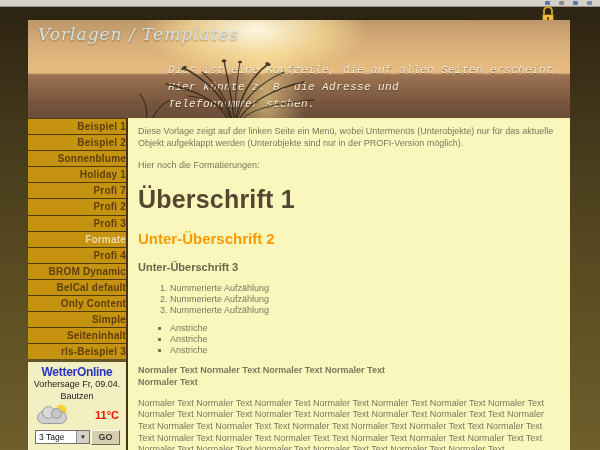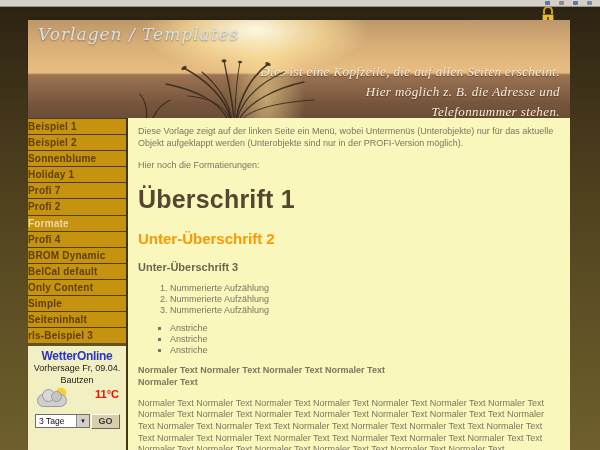--- a/index.html
+++ b/index.html
@@ -35,43 +35,43 @@
       radial-gradient(ellipse 150px 60px at 42% 10%,rgba(255,252,230,.95),rgba(255,230,160,.6) 45%,rgba(255,215,140,0) 75%),
       radial-gradient(ellipse 55px 120px at 44% 80%,rgba(255,230,150,.55),rgba(255,215,130,0) 70%),
       linear-gradient(180deg,#bd976a 0%,#d8ae78 25%,#e7bd83 52%,#e3b87e 54%,#9c7352 56%,#8a6548 70%,#77553d 85%,#6b4d38 100%);
   }
   .header-title{
     position:absolute;left:10px;top:4px;
     font-family:"DejaVu Serif",serif;font-style:italic;font-size:17px;
     color:#d3e2e8;text-shadow:0 1px 2px rgba(90,60,20,.5);letter-spacing:1px;
   }
   .header-tagline{
-    position:absolute;right:10px;top:42px;text-align:right;
-    font-family:Liberation Serif, serif;font-style:italic;font-size:13px;line-height:1.55;
+    position:absolute;right:10px;top:42px;text-align:left;
+    font-family:Liberation Mono, monospace;font-style:italic;font-size:11px;line-height:1.55;
     color:#f7eedd;text-shadow:0 1px 1px rgba(70,45,15,.65);letter-spacing:.4px;
   }
   .grass{position:absolute;left:108px;bottom:-2px;width:190px;height:62px;}
   
   .cols{display:flex;width:542px;height:332px;}
   .sidebar-col{width:100px;box-sizing:border-box;border-right:2px solid #453512;
     display:flex;flex-direction:column;}
   .menu{display:flex;flex-direction:column;}
   .menu-item{
-    height:15.1px;line-height:15.1px;text-align:left;
+    height:15.1px;line-height:15.1px;text-align:right;
     background:#c59310;border-top:1px solid #4e3d10;
     font-size:10px;font-weight:bold;color:#5f4008;cursor:pointer;
     letter-spacing:.2px;overflow:hidden;
   }
   .menu-item.active{color:#ead9a8;}
   
   .weather{margin-top:3px;flex:1;background:#f2efc2;padding-top:3px;
     font-size:9px;color:#1c1c1c;text-align:center;}
   .wo-brand{font-size:12px;font-weight:bold;color:#2a35c0;letter-spacing:-.3px;cursor:pointer;}
   .wo-line{font-size:9px;line-height:1.25;}
-  .wx-row{display:flex;justify-content:space-between;padding:2px 7px 0 9px;height:22px;}
+  .wx-row{display:flex;align-items:center;justify-content:space-between;padding:2px 7px 0 9px;height:22px;}
   .wx-icon{position:relative;width:34px;height:20px;}
   .wx-sun{position:absolute;right:5px;top:0;width:10px;height:10px;border-radius:50%;
     background:#f4cf3a;box-shadow:0 0 2px #f4cf3a;}
   .wx-cloud{position:absolute;left:0;bottom:1px;width:28px;height:11px;border-radius:7px;
     background:#cfcfcf;border:1px solid #9a9a9a;}
   .wx-cloud:before{content:"";position:absolute;left:4px;top:-6px;width:11px;height:11px;
     border-radius:50%;background:#d8d8d8;border:1px solid #9a9a9a;}
   .wx-cloud:after{content:"";position:absolute;left:13px;top:-4px;width:9px;height:9px;
     border-radius:50%;background:#c5c5c5;border:1px solid #9a9a9a;}
   .wx-temp{color:#ee1500;font-weight:bold;font-size:11px;}
@@ -118,21 +118,21 @@
       <div class="keyhole"></div>
     </div>
 </div>
 
 <div class="page">
 
   <div class="header">
     <div class="header-title">Vorlagen / Templates</div>
     <div class="header-tagline">
       <div>Dies ist eine Kopfzeile, die auf allen Seiten erscheint.</div>
-      <div>Hier möglich z. B. die Adresse und</div>
+      <div>Hier könnte z. B. die Adresse und</div>
       <div>Telefonnummer stehen.</div>
     </div>
     <svg class="grass" viewBox="0 0 190 62" preserveAspectRatio="none">
       <g stroke="#2f2717" fill="none" stroke-linecap="round" opacity="0.85">
         <path d="M95,62 C90,40 70,22 48,10" stroke-width="1.6"></path>
         <path d="M98,62 C96,36 90,16 88,2" stroke-width="1.4"></path>
         <path d="M100,62 C104,38 116,18 132,6" stroke-width="1.6"></path>
         <path d="M92,62 C84,44 60,32 30,26" stroke-width="1.3"></path>
         <path d="M103,62 C112,44 140,30 168,24" stroke-width="1.3"></path>
         <path d="M96,62 C93,44 82,28 66,14" stroke-width="1.1"></path>
@@ -155,20 +155,21 @@
   <div class="cols">
 
     <div class="sidebar-col">
       <div class="menu">
         <div class="menu-item">Beispiel 1</div>
         <div class="menu-item">Beispiel 2</div>
         <div class="menu-item">Sonnenblume</div>
         <div class="menu-item">Holiday 1</div>
         <div class="menu-item">Profi 7</div>
         <div class="menu-item">Profi 2</div>
+        <div class="menu-item">Profi 3</div>
         <div class="menu-item active">Formate</div>
         <div class="menu-item">Profi 4</div>
         <div class="menu-item">BROM Dynamic</div>
         <div class="menu-item">BelCal default</div>
         <div class="menu-item">Only Content</div>
         <div class="menu-item">Simple</div>
         <div class="menu-item">Seiteninhalt</div>
         <div class="menu-item">rls-Beispiel 3</div>
       </div>
 

